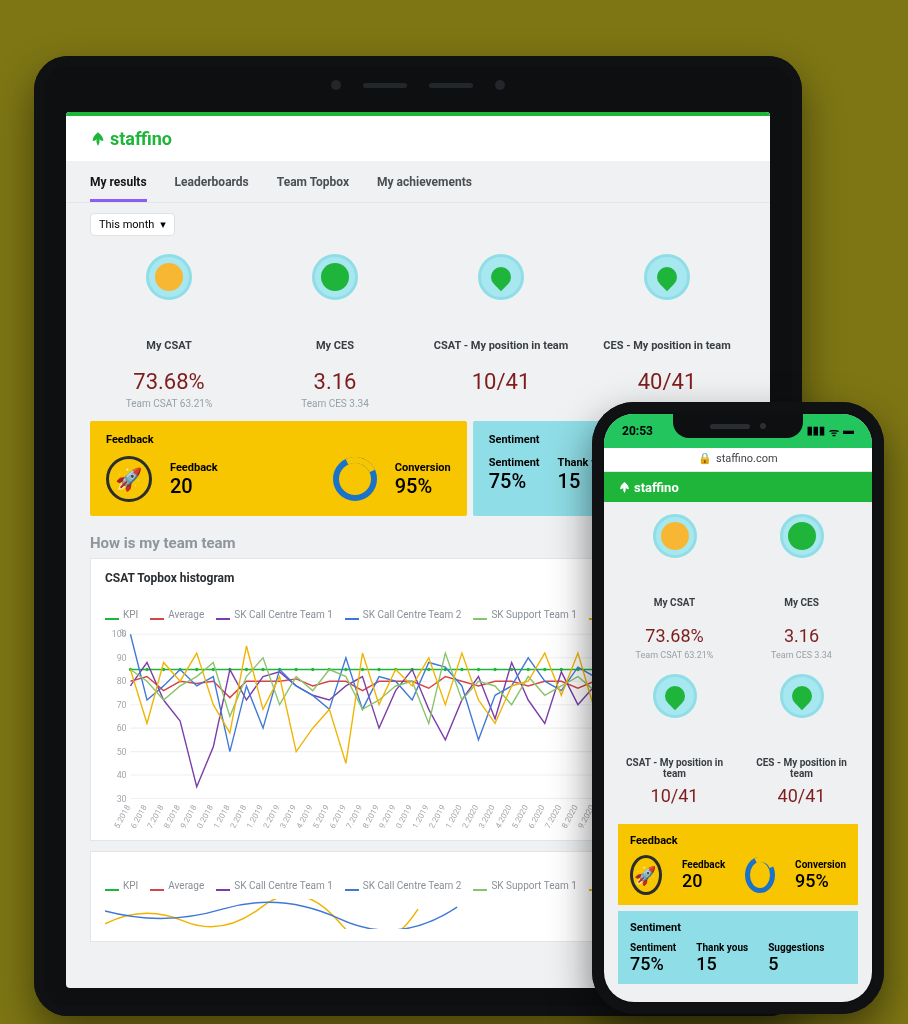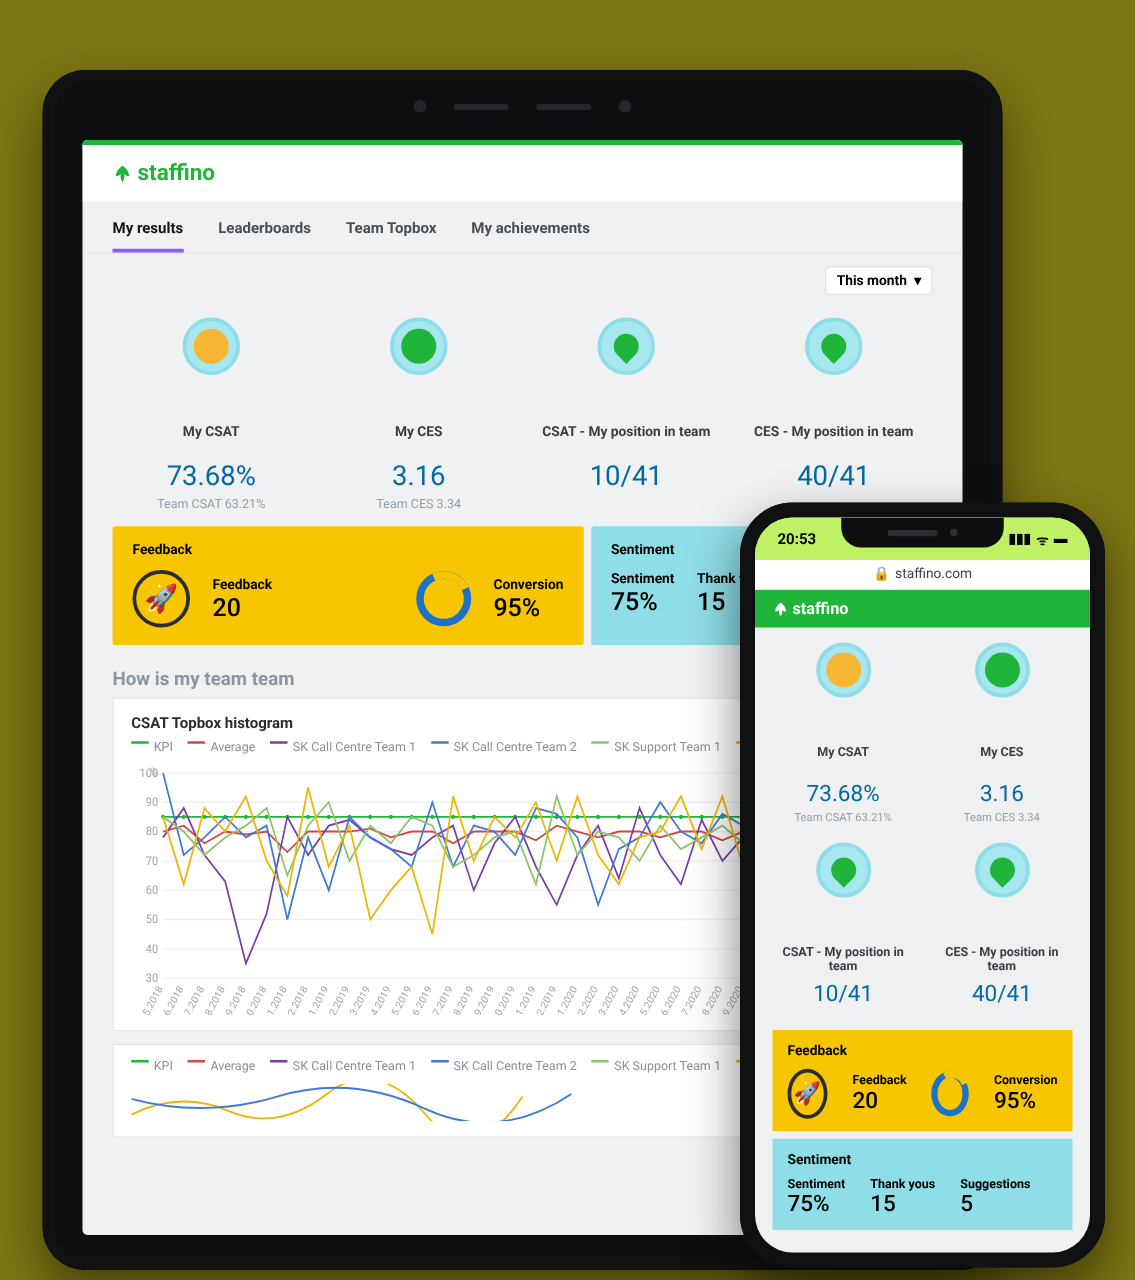--- a/index.html
+++ b/index.html
@@ -25,33 +25,33 @@
 
   
   .brand-bar { background:#fff; border-top:4px solid #1eb53a; padding:12px 24px; }
   .brand { color:#1eb53a; font-weight:700; font-size:18px; display:flex; align-items:center; gap:4px; }
   .brand svg { width:16px; height:16px; }
 
   .tabs { display:flex; gap:28px; padding:14px 24px 0; font-size:12px; font-weight:700; color:#4a4f54; border-bottom:1px solid #e4e6e8; }
   .tab { padding-bottom:10px; }
   .tab.active { color:#121417; border-bottom:3px solid #8b5cf6; }
 
-  .period-row { display:flex; justify-content:flex-end; padding:10px 24px;font-weight:bold; }
+  .period-row { display:flex; justify-content:flex-start; padding:10px 24px; }
   .period-select { background:#fff; border:1px solid #dfe2e5; border-radius:4px; padding:4px 8px; font-size:11px; display:flex; align-items:center; gap:6px; }
 
   
   .metric-row { display:flex; padding:0 24px; gap:8px; }
   .metric-card { flex:1; text-align:center; padding:8px 6px; }
   .metric-icon { width:46px; height:46px; border-radius:50%; background:#a7e7f0; margin:0 auto 10px; display:flex; align-items:center; justify-content:center; position:relative; border:3px solid #8fdde6; }
   .metric-icon.orange .inner { background:#f7b733; }
   .metric-icon.green .inner  { background:#1eb53a; }
   .metric-icon .inner { width:28px; height:28px; border-radius:50%; }
   .metric-icon .inner-pin { width:20px; height:20px; border-radius:50% 50% 50% 0; background:#1eb53a; transform:rotate(-45deg); }
   .metric-title { font-size:11px; font-weight:700; color:#3a3e42; margin-bottom:6px; min-height:24px;margin-top:39px; }
-  .metric-value { font-size:22px; font-weight:400; color:#0369a1; margin-bottom:4px; }
+  .metric-value { font-size:22px; font-weight:400; color:#7f1d1d; margin-bottom:4px; }
   .metric-sub { font-size:10px; color:#98a0a7; }
 
   
   .fb-row { display:flex; gap:6px; padding:4px 24px 8px; }
   .panel { flex:1; padding:12px 16px 14px; border-radius:2px; }
   .panel-yellow { background:#f7c600; }
   .panel-cyan   { background:#8fdde6; }
   .panel-title { font-size:11px; font-weight:700; margin-bottom:10px; }
   .panel-body { display:flex; align-items:center; gap:18px; }
   .ring { width:44px; height:44px; border-radius:50%; border:6px solid #1a73c8; position:relative; }
@@ -59,21 +59,21 @@
   .rocket { width:46px; height:46px; border-radius:50%; border:3px solid #2a2d30; display:flex; align-items:center; justify-content:center; font-size:22px; }
   .kpi-block { display:flex; flex-direction:column; }
   .kpi-label { font-size:11px; font-weight:700; }
   .kpi-value { font-size:20px; font-weight:500; }
 
   .section-title { padding:10px 24px 6px; font-size:15px; font-weight:700; color:#8e959c; }
 
   .chart-card { background:#fff; margin:0 24px 10px; border:1px solid #e3e5e8; padding:12px 14px; }
   .chart-title { font-size:12px; font-weight:700; color:#2a2d30; margin-bottom:8px; }
   .chart-legend { display:flex; flex-wrap:wrap; gap:12px; font-size:10px; color:#8a9097; margin-bottom:8px; }
-  .legend-item { display:flex; align-items:flex-start; gap:4px; }
+  .legend-item { display:flex; align-items:flex-end; gap:4px;margin-top:16px; }
   .legend-swatch { width:14px; height:2px; }
   .chart-area { position:relative; width:100%; height:200px; }
   .chart-area svg { width:100%; height:100%; }
   .yaxis { font-size:9px; fill:#a0a6ac; }
   .xaxis text { font-size:8px; fill:#a0a6ac; }
 
   
   .phone-frame {
     position:absolute; right:24px; top:402px;
     width:292px; height:612px;
@@ -82,21 +82,21 @@
     box-shadow: 0 18px 40px rgba(0,0,0,.5), inset 0 0 0 10px #101112;
     padding:14px;
   }
   .phone-screen {
     position:absolute; inset:12px;
     background:#eef0f2; border-radius:30px; overflow:hidden;
   }
   .notch { position:absolute; top:0; left:50%; transform:translateX(-50%); width:130px; height:24px; background:#0e0f11; border-radius:0 0 16px 16px; z-index:5; display:flex; align-items:center; justify-content:center; gap:10px;}
   .notch .dot{width:6px;height:6px;border-radius:50%;background:#2c2f33;}
   .notch .line{width:40px;height:5px;border-radius:3px;background:#2a2d31;}
-  .status-bar { height:34px; background:#bef264; display:flex; align-items:center; justify-content:space-between; padding:0 18px; font-size:12px; font-weight:700; }
+  .status-bar { height:34px; background:#22c55e; display:flex; align-items:center; justify-content:space-between; padding:0 18px; font-size:12px; font-weight:700; }
   .status-icons { display:flex; gap:4px; font-size:11px; }
   .addr-bar { background:#fff; padding:4px 0 6px; text-align:center; font-size:11px; color:#3f4347; display:flex; justify-content:center; align-items:center; gap:4px; border-bottom:1px solid #e5e7ea;}
   .phone-brand { background:#1eb53a; height:30px; display:flex; align-items:center; padding:0 14px; }
   .phone-brand .brandtext { color:#fff; font-weight:700; font-size:13px; display:flex; align-items:center; gap:3px;}
   .phone-content { padding:12px 14px; }
   .phone-metric-row { display:flex; gap:14px; margin-bottom:14px; }
   .phone-card { flex:1; text-align:center; }
   .phone-card .metric-icon { width:44px; height:44px; }
   .phone-card .metric-title { font-size:10px; min-height:22px;}
   .phone-card .metric-value { font-size:18px; }

